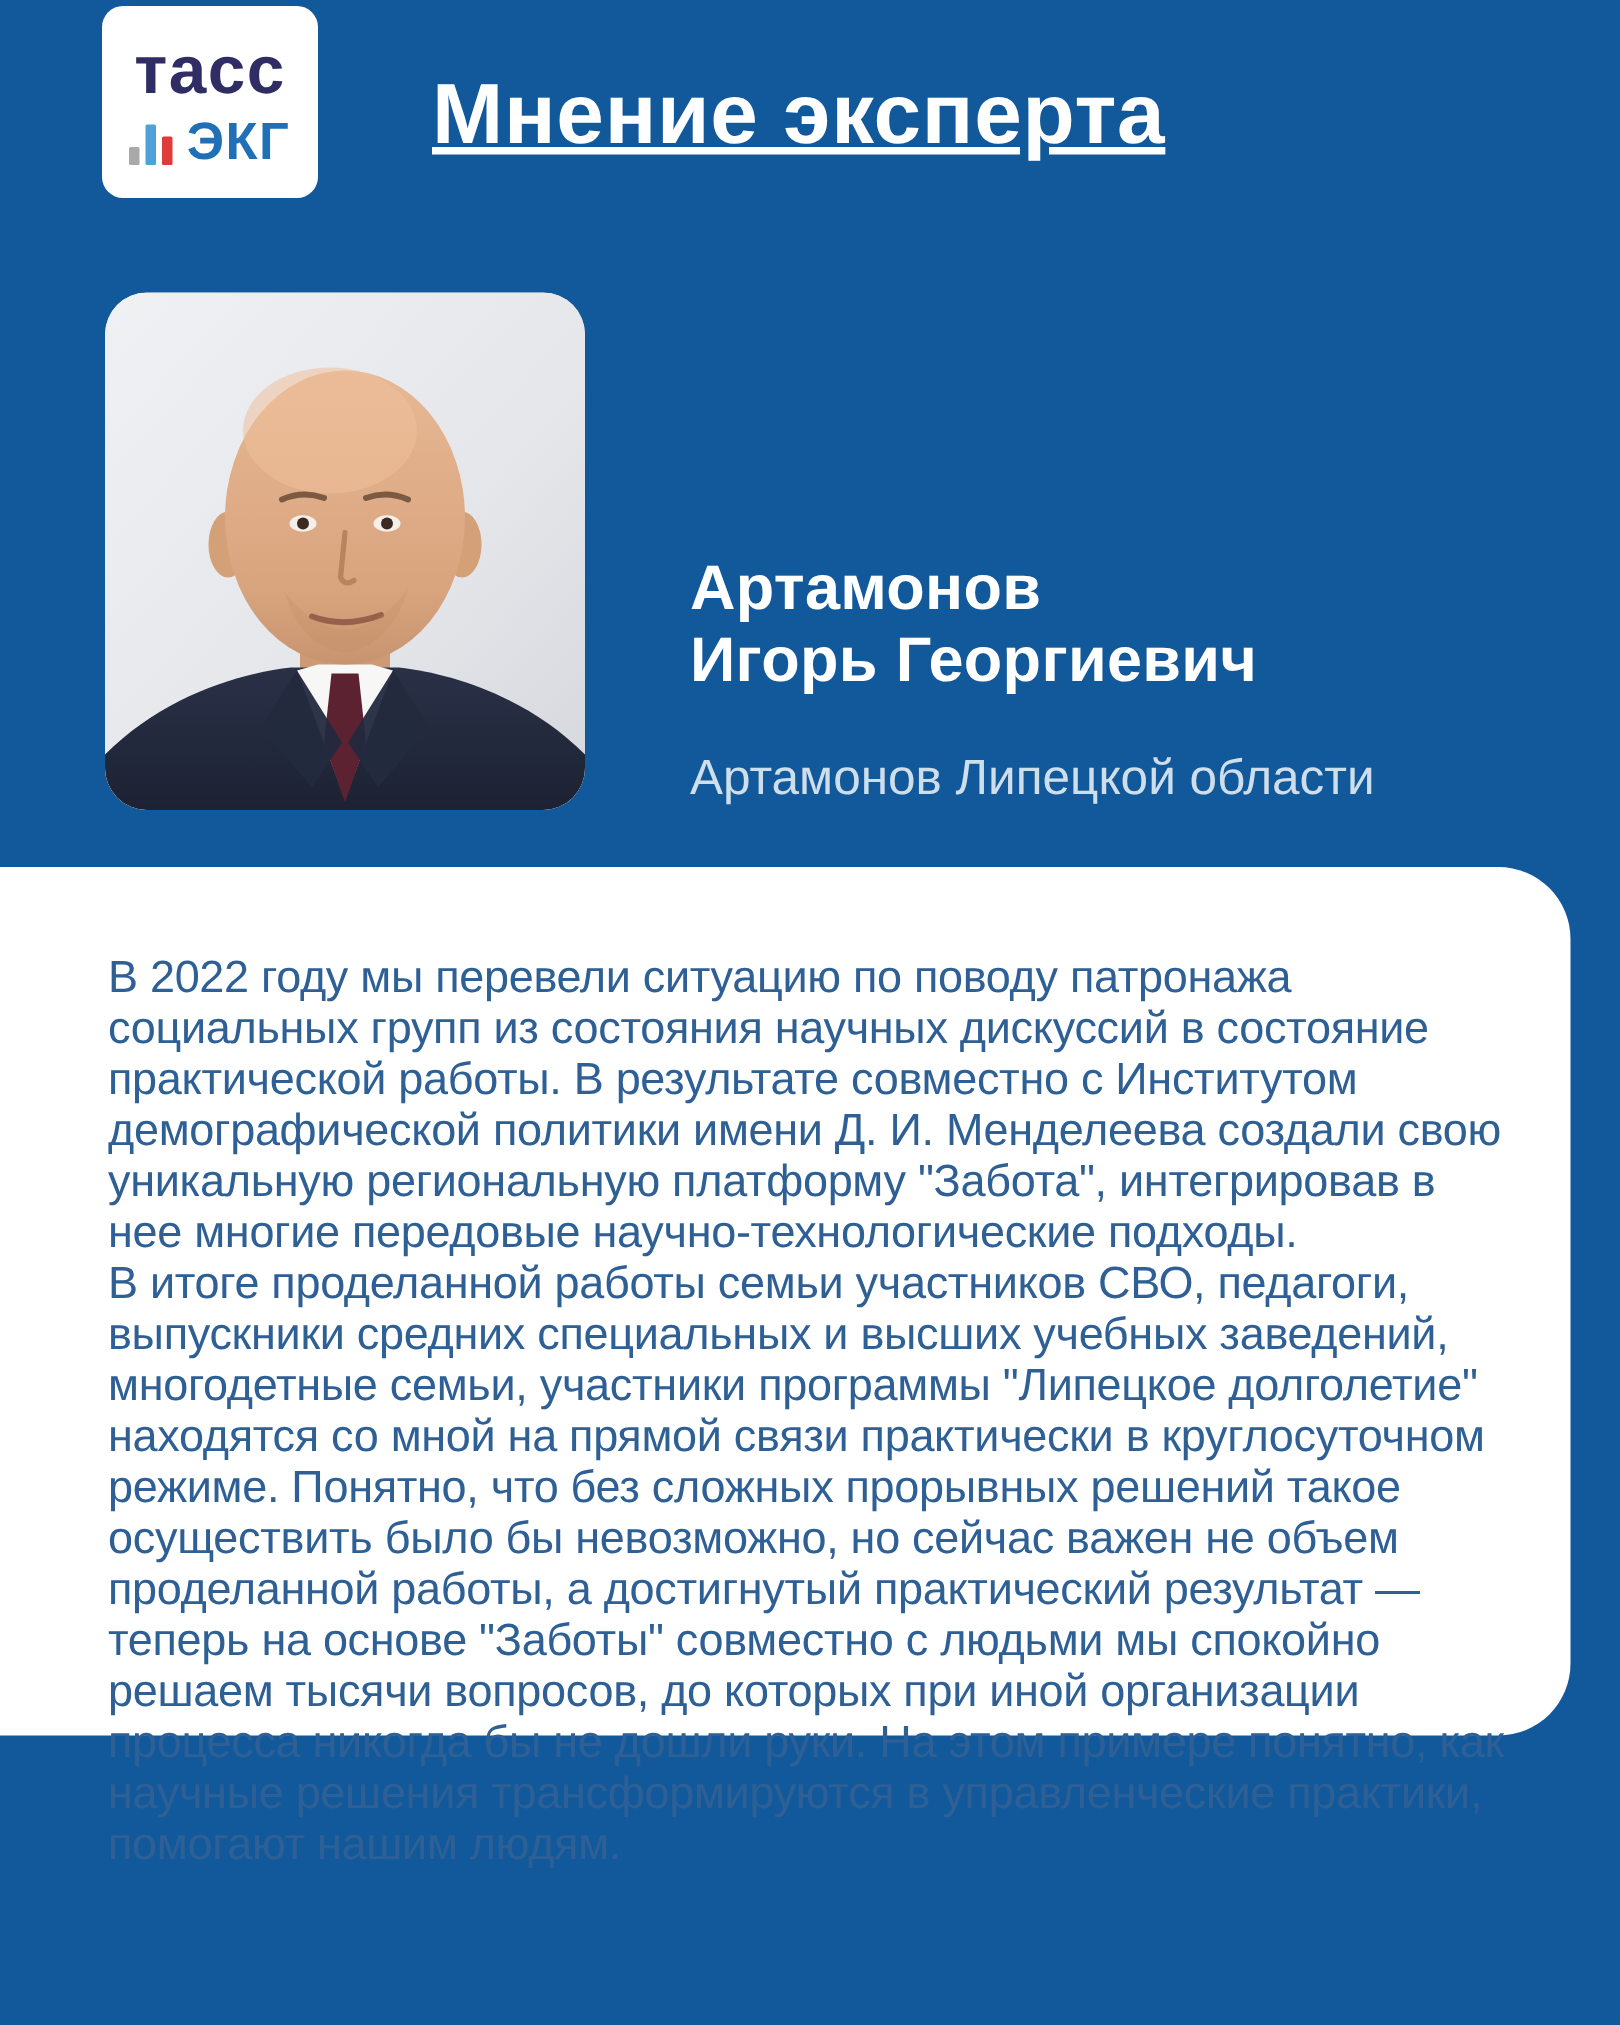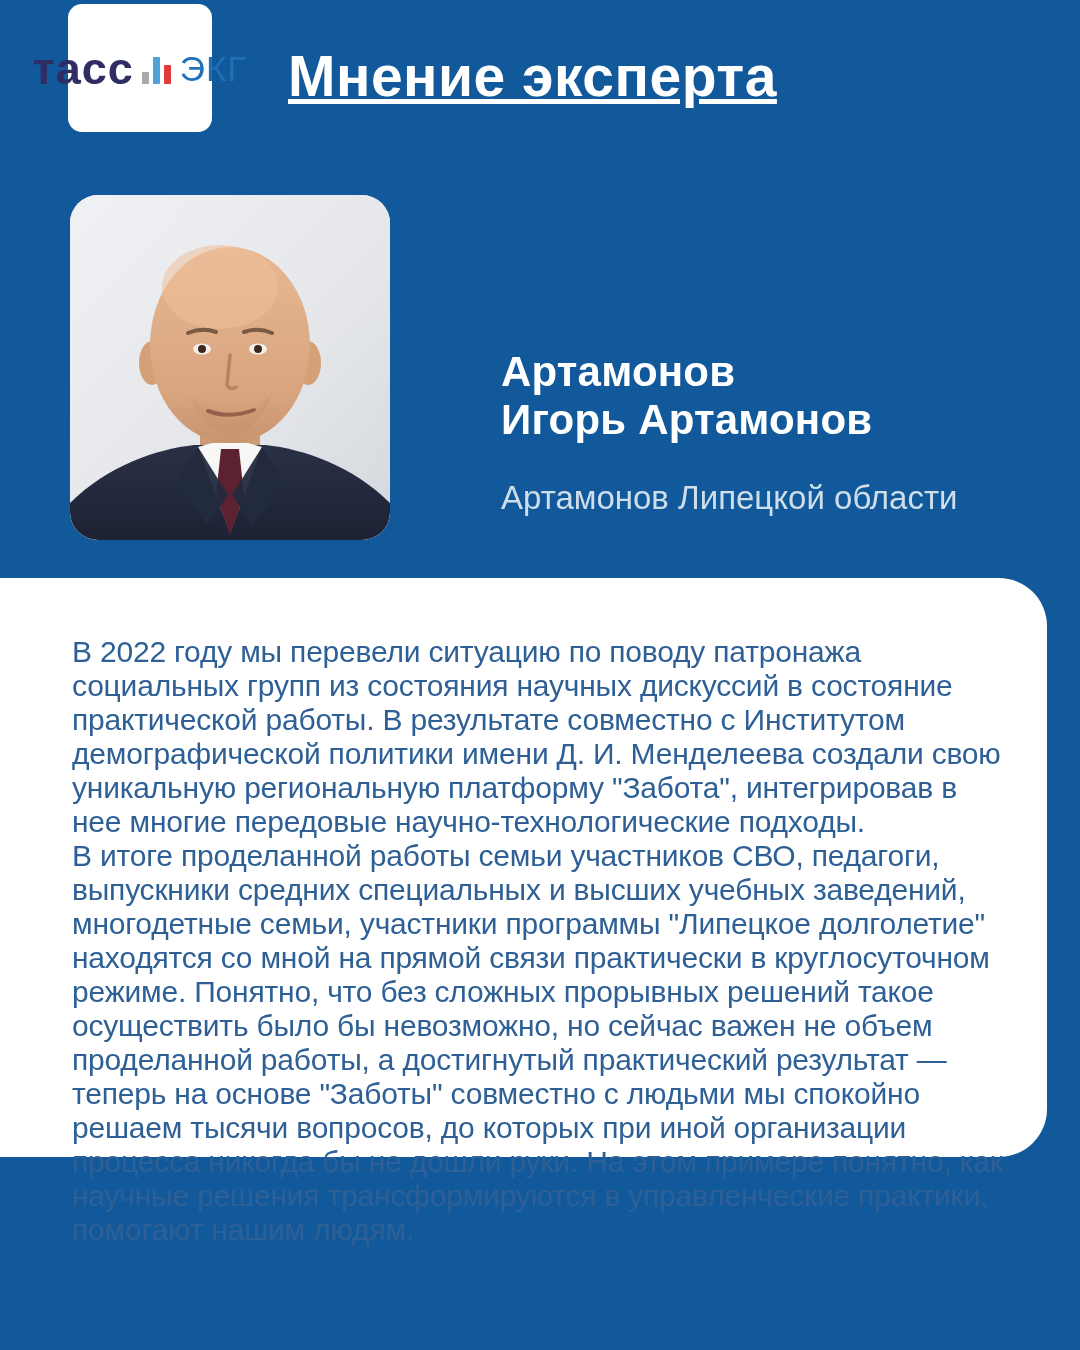--- a/index.html
+++ b/index.html
@@ -15,36 +15,36 @@
       radial-gradient(900px 700px at 78% 30%, rgba(48,140,205,0.28), rgba(48,140,205,0) 70%),
       linear-gradient(118deg, #0c3260 0%, #0f4a83 30%, #12599b 55%, #1566a6 78%, #156a0 78%, #146cab 100%);
     background-color: #12599b;
   }
 
   
   .logo-plate {
     position: absolute; left: 68px; top: 4px;
     width: 144px; height: 128px;
     background: #ffffff; border-radius: 14px;
-    display: flex; flex-direction: row;
+    display: flex; flex-direction: column;
     align-items: center; justify-content: center;
     gap: 8px;
   }
   .tass-wordmark {
     color: #2f2d64; font-weight: 900; font-size: 45px;
     line-height: 1; letter-spacing: 1px;
   }
   .ekg-row { display: flex; align-items: flex-end; gap: 9px; }
   .ekg-bars { display: flex; align-items: flex-end; gap: 4px; padding-bottom: 2px; }
   .ekg-bars i { display: block; width: 7px; border-radius: 1px; }
   .bar-gray { height: 12px; background: #a9a9a9; }
   .bar-blue { height: 27px; background: #4fa1d9; }
   .bar-red  { height: 19px; background: #e03a3a; }
   .ekg-wordmark {
-    color: #1f70b6; font-weight: 400; font-size: 35px;
+    color: #1f70b6; font-weight: 700; font-size: 35px;
     line-height: 1; letter-spacing: 1px;
   }
 
   .page-title {
     position: absolute; left: 288px; top: 47px;
     color: #ffffff; font-weight: 700; font-size: 57px;
     line-height: 1.05; letter-spacing: 0.5px;
     white-space: nowrap;
     text-decoration: underline;
   }
@@ -52,21 +52,21 @@
   
   .photo-frame {
     position: absolute; left: 70px; top: 195px;
     width: 320px; height: 345px;
     border-radius: 28px; overflow: hidden;
     background: #e9ebee;
   }
   .photo-frame svg { display: block; width: 100%; height: 100%; }
 
   
-  .person-block { position: absolute; left: 460px; top: 348px; margin-left: 41px; }
+  .person-block { position: absolute; left: 460px; top: 368px; }
   .person-name {
     color: #ffffff; font-weight: 700; font-size: 42px;
     line-height: 48px; letter-spacing: 0.2px;
   }
   .person-role {
     margin-top: 36px;
     color: #cfdeeb; font-weight: 400; font-size: 33px;
     line-height: 1.1;
   }
 
@@ -153,21 +153,21 @@
 
       <path d="M138,216 Q160,224 184,215" stroke="#96604a" stroke-width="4" fill="none" stroke-linecap="round"></path>
 
       <path d="M120,200 Q160,250 202,198 Q190,236 160,240 Q130,236 120,200" fill="#c08a64" opacity="0.25"></path>
     </svg>
   </div>
 
   <div class="person-block">
     <div class="person-name">
       <div>Артамонов</div>
-      <div>Игорь Артамонов</div>
+      <div>Игорь Георгиевич</div>
     </div>
     <div class="person-role">Артамонов Липецкой области</div>
   </div>
 
   <div class="quote-card">
     <div class="quote-text">
       <p>В 2022 году мы перевели ситуацию по поводу патронажа социальных групп из состояния научных дискуссий в состояние практической работы. В результате совместно с Институтом демографической политики имени Д. И. Менделеева создали свою уникальную региональную платформу "Забота", интегрировав в нее многие передовые научно-технологические подходы.</p>
       <p>В итоге проделанной работы семьи участников СВО, педагоги, выпускники средних специальных и высших учебных заведений, многодетные семьи, участники программы "Липецкое долголетие" находятся со мной на прямой связи практически в круглосуточном режиме. Понятно, что без сложных прорывных решений такое осуществить было бы невозможно, но сейчас важен не объем проделанной работы, а достигнутый практический результат — теперь на основе "Заботы" совместно с людьми мы спокойно решаем тысячи вопросов, до которых при иной организации процесса никогда бы не дошли руки. На этом примере понятно, как научные решения трансформируются в управленческие практики, помогают нашим людям.</p>
     </div>
   </div>

